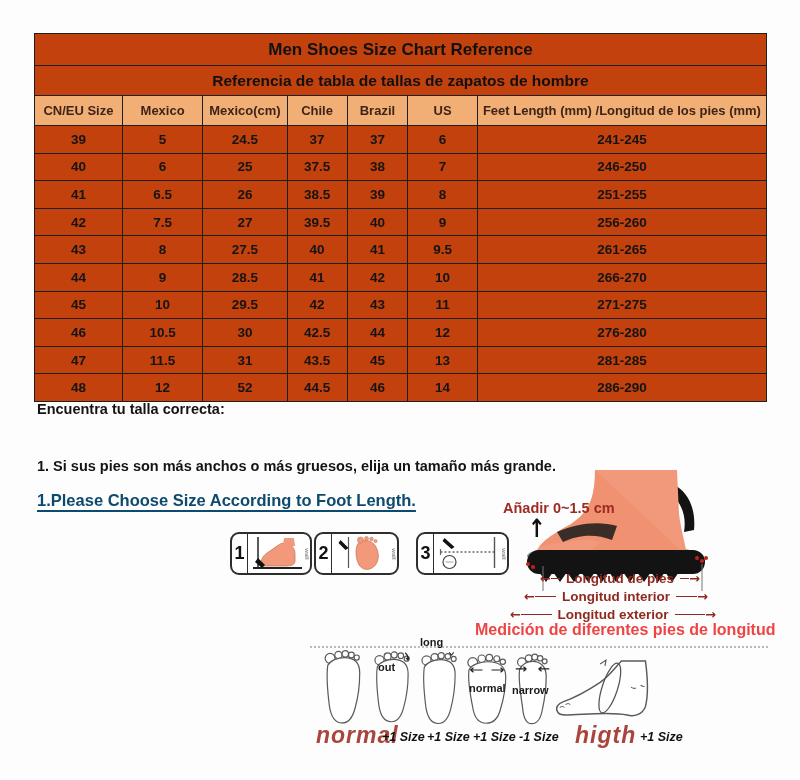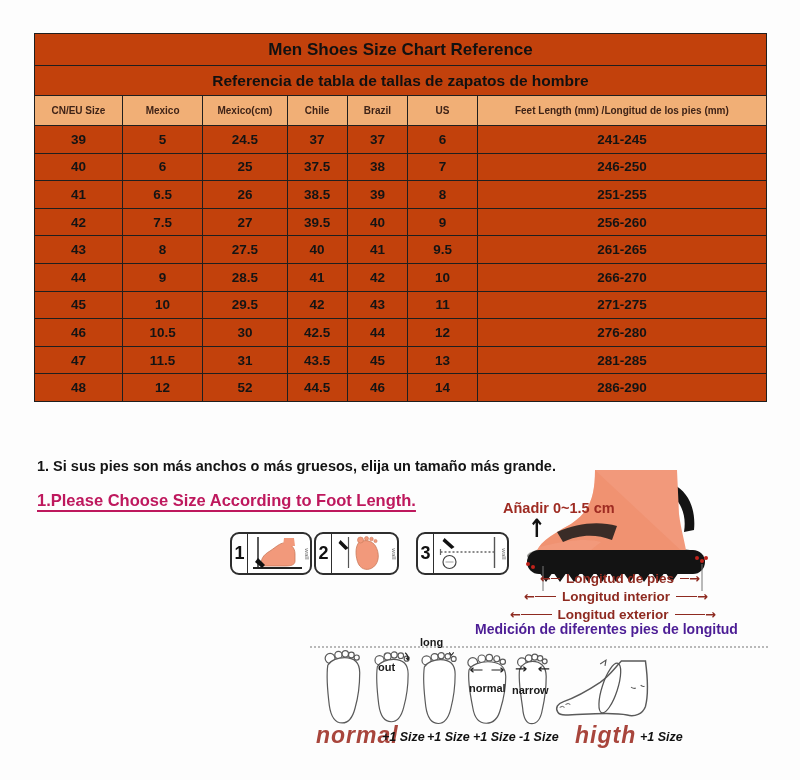--- a/index.html
+++ b/index.html
@@ -11,27 +11,27 @@
   table.size-table{
     position:absolute;left:34px;top:33px;width:733px;
     border-collapse:collapse;table-layout:fixed;background:#c2410c;
   }
   .size-table td,.size-table th{
     border:1.6px solid #1f1f1f;text-align:center;vertical-align:middle;padding:0;
     font-weight:bold;overflow:hidden;white-space:nowrap;
   }
   tr.title-row td{height:31px;font-size:17px;color:#111;}
   tr.subtitle-row td{height:29px;font-size:15.5px;color:#111;}
-  tr.header-row th{height:29px;font-size:10px;background:#F1AF76;color:#3F2317;}
+  tr.header-row th{height:29px;font-size:13px;background:#F1AF76;color:#3F2317;}
   tr.data-row td{height:26.6px;font-size:13.5px;color:#141414;}
   
   .abs{position:absolute;}
   .instr{font-size:14.5px;color:#141414;white-space:nowrap;}
   .choose-heading{
-    font-size:16.5px;color:#be185d;white-space:nowrap;
+    font-size:16.5px;color:#0c4a6e;white-space:nowrap;
     text-decoration:underline;text-underline-offset:4px;text-decoration-thickness:2px;
   }
   
   .step-box{
     position:absolute;top:532px;height:43px;border:2px solid #2e2e2e;border-radius:9px;
     background:#fff;display:flex;align-items:stretch;box-sizing:border-box;
   }
   .step-num{
     width:15px;display:flex;align-items:center;justify-content:center;
     font-size:18px;color:#111;border-right:1.5px solid #2e2e2e;
@@ -42,21 +42,21 @@
     transform:translateY(-50%) rotate(90deg);
     font-size:6px;color:#8a8a8a;font-weight:bold;
   }
   
   .add-note{font-size:14.5px;color:#9E2B22;white-space:nowrap;}
   .up-arrow{font-family:"DejaVu Sans",sans-serif;font-size:21px;color:#111;transform:scaleY(1.2);}
   .len-row{display:flex;align-items:center;color:#8E2A20;font-size:13.5px;white-space:nowrap;}
   .len-row .ln{flex:1;border-top:1.8px solid #8E2A20;}
   .len-row .ar{font-family:"DejaVu Sans",sans-serif;font-size:13px;line-height:10px;}
   .len-row .lbl{margin:0 6px;}
-  .medicion{font-size:14px;color:#4c1d95;white-space:nowrap;}
+  .medicion{font-size:16px;color:#ef4444;white-space:nowrap;}
   .dotline{border-top:2px dotted #b9b9b9;height:0;}
   
   .foot-label{font-size:11px;color:#1a1a1a;white-space:nowrap;}
   .verdict{font-style:italic;font-size:12.5px;color:#111;white-space:nowrap;}
   .verdict-red{font-style:italic;font-size:23px;color:#A8453C;letter-spacing:1px;white-space:nowrap;}
 </style>
 </head>
 <body>
 
 <div class="canvas">
@@ -173,20 +173,21 @@
           <td>12</td>
           <td>52</td>
           <td>44.5</td>
           <td>46</td>
           <td>14</td>
           <td>286-290</td>
     </tr>
   </tbody>
     </table>
 
+  <div class="abs instr" style="left:37px;top:401px;">Encuentra tu talla correcta:</div>
   <div class="abs instr" style="left:37px;top:458px;">1. Si sus pies son más anchos o más gruesos, elija un tamaño más grande.</div>
   <div class="abs choose-heading" style="left:37px;top:491px;">1.Please Choose Size According to Foot Length.</div>
 
   <div class="step-box" style="left:230px;width:82px;">
     <div class="step-num">1</div>
     <div class="step-art">
       <svg width="100%" height="100%" viewBox="0 0 58 39">
         <line x1="8" y1="3" x2="8" y2="33" stroke="#333" stroke-width="1.6"></line>
         <line x1="3" y1="34" x2="52" y2="34" stroke="#222" stroke-width="2"></line>
         <path d="M12,31 C10,26 13,21 20,17 C26,13 30,9 34,9 C41,9 45,14 45,20 L45,27 C45,31 41,32 35,32 L16,32 C13,32 12,32 12,31 Z" fill="#F2997B" stroke="#c97a5a" stroke-width="0.8"></path>

